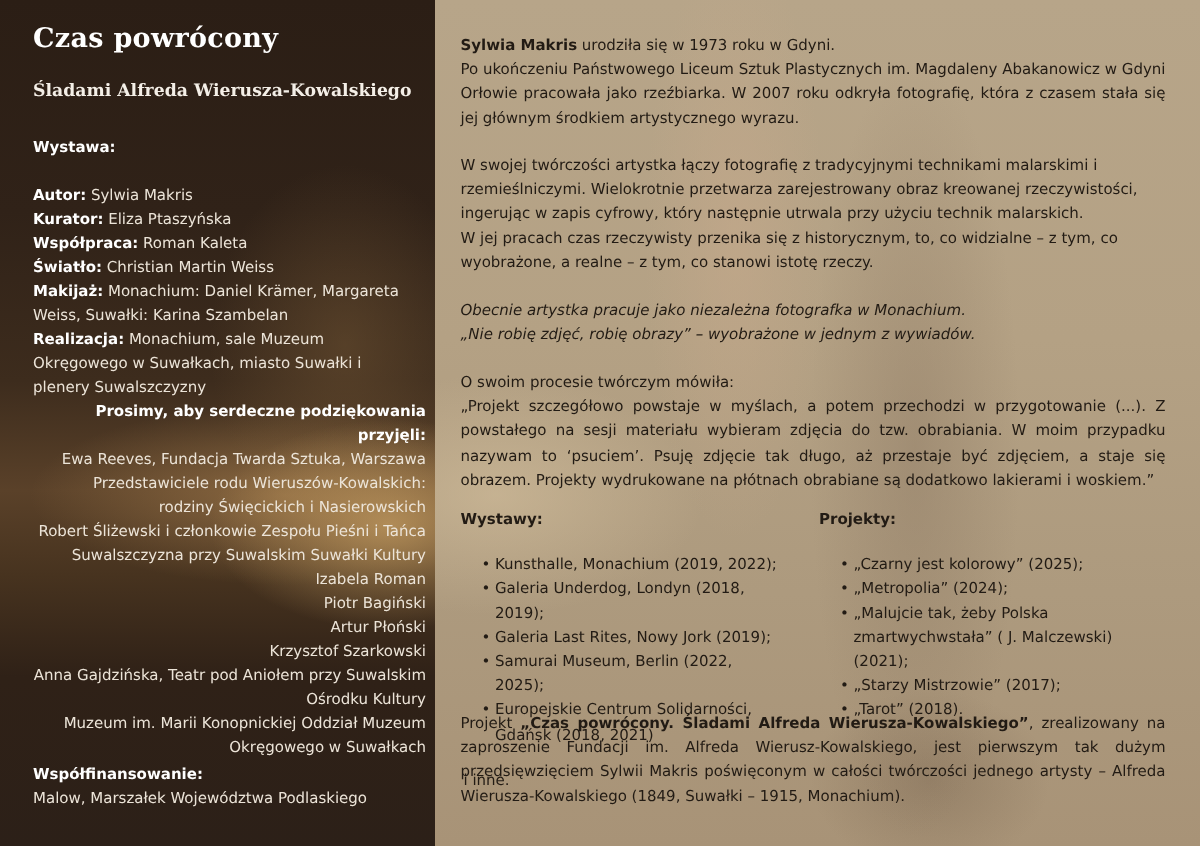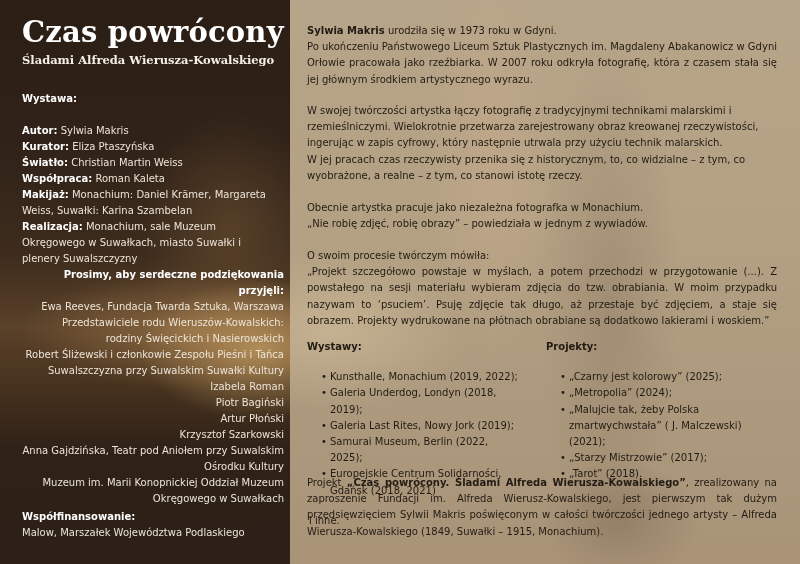--- a/index.html
+++ b/index.html
@@ -16,21 +16,21 @@
   .right {
     position:absolute; left:290px; top:0; width:510px; height:564px; overflow:hidden;
     background:
       radial-gradient(ellipse 60px 200px at 200px 160px, rgba(200,170,140,0.5), rgba(200,170,140,0) 100%),
       radial-gradient(ellipse 70px 260px at 320px 300px, rgba(130,110,90,0.35), rgba(130,110,90,0) 100%),
       radial-gradient(ellipse 80px 60px at 330px 520px, rgba(110,90,70,0.35), rgba(110,90,70,0) 100%),
       radial-gradient(ellipse 140px 80px at 40px 330px, rgba(215,195,160,0.55), rgba(215,195,160,0) 100%),
       linear-gradient(180deg, #b7a589 0%, #b4a184 40%, #ad9a7e 70%, #a89377 100%);
     color:#1d1813;
   }
-  .title { position:absolute; left:22px; top:15px; font-family:"DejaVu Serif", serif; font-size:29px; font-weight:bold; letter-spacing:0.2px; color:#fff; }
+  .title { position:absolute; left:22px; top:15px; font-family:"DejaVu Serif", serif; font-size:18px; font-weight:bold; letter-spacing:0.2px; color:#fff; }
   .subtitle { position:absolute; left:22px; top:53px; font-family:"DejaVu Serif", serif; font-size:11.5px; font-weight:bold; color:#f4efe7;text-align:center; }
   .lblock { position:absolute; left:22px; font-size:10px; line-height:16px; color:#ece4d8; }
   .lblock b { color:#fff; }
   .rblock { position:absolute; left:17px; width:470px; font-size:10px; line-height:16.2px; color:#221b14; }
   .just { text-align:justify; }
   .list { margin:14px; padding:0; list-style:none; }
   .list li { padding-left:9px; text-indent:-9px; }
   .list li .bullet { display:inline-block; width:9px; text-indent:0; }
 </style>
 </head>
@@ -38,22 +38,22 @@
 
 <div class="left">
   <div class="title">Czas powrócony</div>
   <div class="subtitle">Śladami Alfreda Wierusza-Kowalskiego</div>
 
   <div class="lblock" style="top:91px;"><b>Wystawa:</b></div>
 
   <div class="lblock" style="top:123px; width:250px;">
     <div><b>Autor:</b><span> Sylwia Makris</span></div>
     <div><b>Kurator:</b><span> Eliza Ptaszyńska</span></div>
+    <div><b>Współpraca:</b><span> Roman Kaleta</span></div>
     <div><b>Światło:</b><span> Christian Martin Weiss</span></div>
-    <div><b>Współpraca:</b><span> Roman Kaleta</span></div>
     <div><b>Makijaż:</b><span> Monachium: Daniel Krämer, Margareta Weiss, Suwałki: Karina Szambelan</span></div>
     <div><b>Realizacja:</b><span> Monachium, sale Muzeum Okręgowego w Suwałkach, miasto Suwałki i plenery Suwalszczyzny</span></div>
   </div>
 
   <div class="lblock" style="top:267px; width:262px;text-align:right;">
     <div><b>Prosimy, aby serdeczne podziękowania przyjęli:</b></div>
     <div>Ewa Reeves, Fundacja Twarda Sztuka, Warszawa</div>
     <div>Przedstawiciele rodu Wieruszów-Kowalskich:</div>
     <div>rodziny Święcickich i Nasierowskich</div>
     <div>Robert Śliżewski i członkowie Zespołu Pieśni i Tańca</div>
@@ -78,23 +78,23 @@
   <div class="rblock just" style="top:23px;">
     <div><b>Sylwia Makris</b><span> urodziła się w 1973 roku w Gdyni.</span></div>
     <div>Po ukończeniu Państwowego Liceum Sztuk Plastycznych im. Magdaleny Abakanowicz w Gdyni Orłowie pracowała jako rzeźbiarka. W 2007 roku odkryła fotografię, która z czasem stała się jej głównym środkiem artystycznego wyrazu.</div>
   </div>
 
   <div class="rblock" style="top:103px;">
     <div>W swojej twórczości artystka łączy fotografię z tradycyjnymi technikami malarskimi i rzemieślniczymi. Wielokrotnie przetwarza zarejestrowany obraz kreowanej rzeczywistości, ingerując w zapis cyfrowy, który następnie utrwala przy użyciu technik malarskich.</div>
     <div>W jej pracach czas rzeczywisty przenika się z historycznym, to, co widzialne – z tym, co wyobrażone, a realne – z tym, co stanowi istotę rzeczy.</div>
   </div>
 
-  <div class="rblock" style="top:200px;">
+  <div class="rblock" style="top:200px;font-style:italic;">
     <div>Obecnie artystka pracuje jako niezależna fotografka w Monachium.</div>
-    <div>„Nie robię zdjęć, robię obrazy” – powiedziała w jednym z wywiadów.</div>
+    <div>„Nie robię zdjęć, robię obrazy” – wyobrażone w jednym z wywiadów.</div>
   </div>
 
   <div class="rblock just" style="top:248px;">
     <div>O swoim procesie twórczym mówiła:</div>
     <div>„Projekt szczegółowo powstaje w myślach, a potem przechodzi w przygotowanie (...). Z powstałego na sesji materiału wybieram zdjęcia do tzw. obrabiania. W moim przypadku nazywam to ‘psuciem’. Psuję zdjęcie tak długo, aż przestaje być zdjęciem, a staje się obrazem. Projekty wydrukowane na płótnach obrabiane są dodatkowo lakierami i woskiem.”</div>
   </div>
 
   <div class="rblock" style="top:339px; width:230px;">
     <div><b>Wystawy:</b></div>
     <ul class="list">

